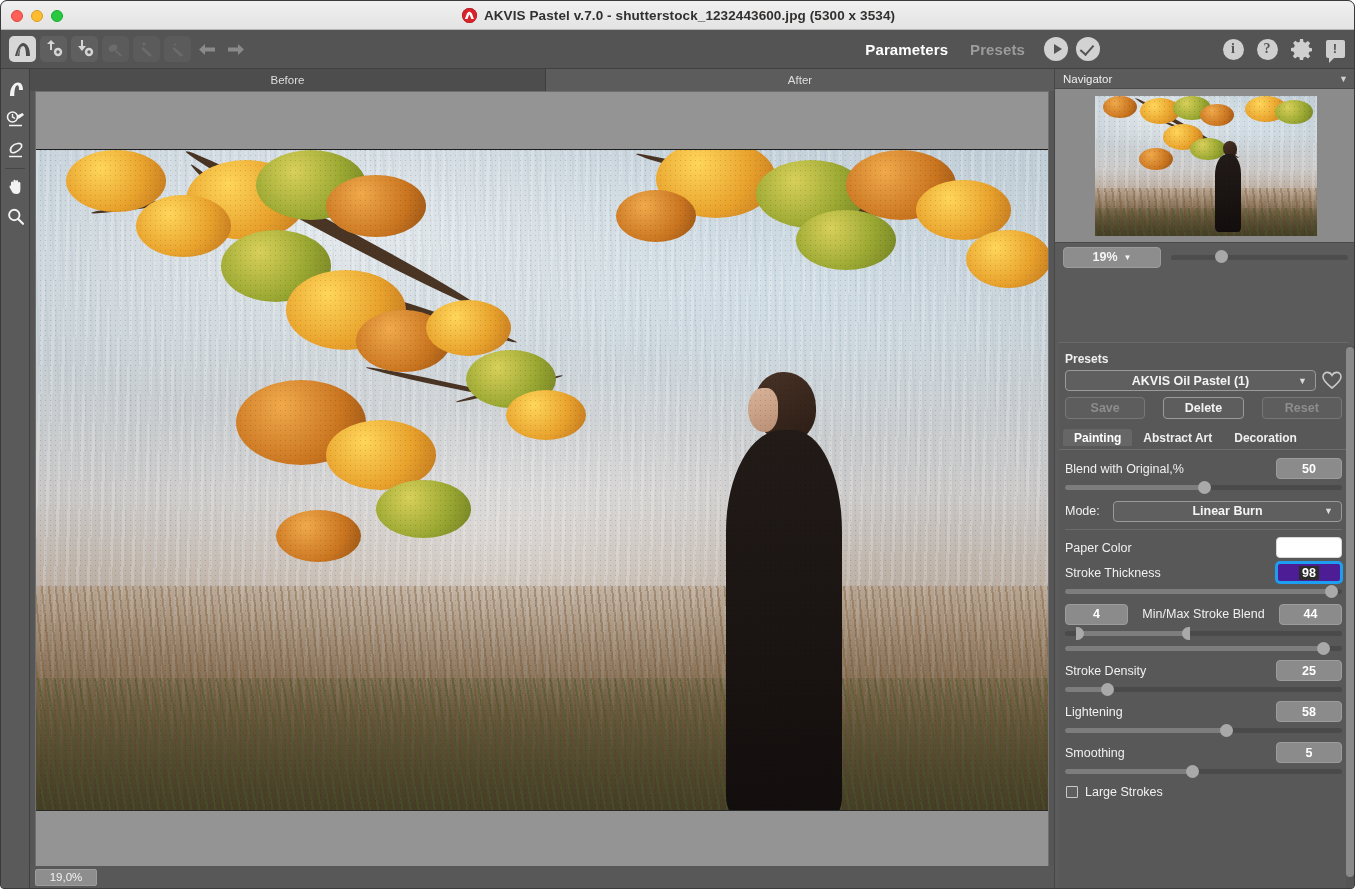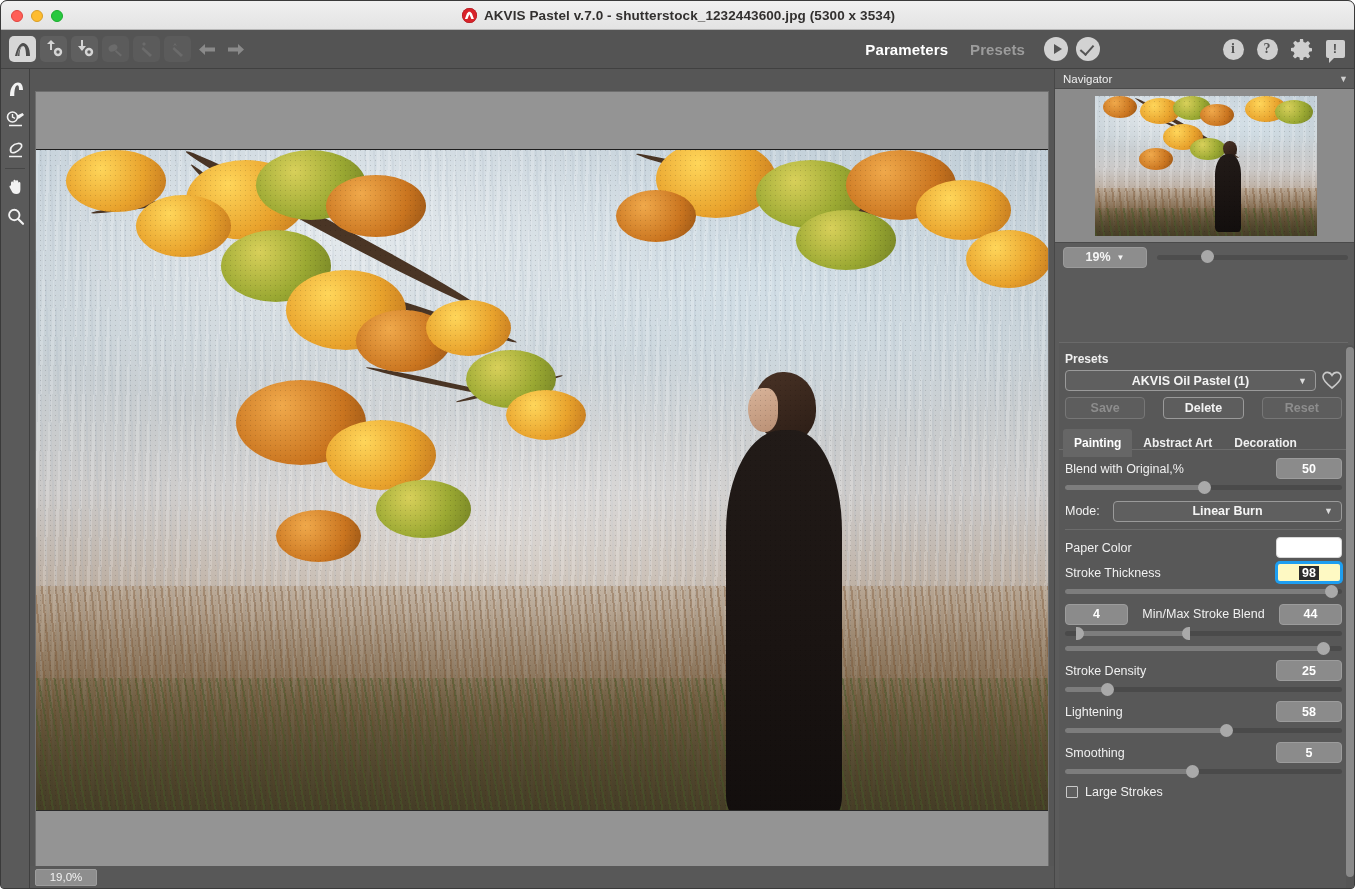--- a/index.html
+++ b/index.html
@@ -181,21 +181,21 @@
     border-bottom:1px solid #4a4a4a;
   }
   .nav-thumb {
     width:222px; height:140px; overflow:hidden; position:relative; background:#b9c4cc;
   }
   .zoomrow {
     height:28px; display:flex; align-items:center; padding:0 8px; gap:10px;
     background:#5b5b5b;
   }
   .zoomsel {
-    width:84px; height:21px; border-radius:4px; background:#8d8d8d;
+    width:98px; height:21px; border-radius:4px; background:#8d8d8d;
     border:1px solid #9b9b9b;
     display:flex; align-items:center; justify-content:center; gap:6px;
     font-size:12.5px; font-weight:bold; color:#f4f4f4;
   }
   .zoomsel .car { font-size:8px; }
   .zslider { flex:1; position:relative; height:6px; }
   .ztrack { position:absolute; left:0; top:1px; width:100%; height:5px; background:#4d4d4d; border-radius:3px; }
   .zknob { position:absolute; top:-4px; left:44px; width:13px; height:13px; border-radius:50%; background:#a8a8a8; }
   .presets-wrap {
     position:absolute; top:273px; left:4px; width:289px; height:548px;
@@ -220,36 +220,36 @@
     font-size:12.5px; font-weight:bold;
     display:flex; align-items:center; justify-content:center;
   }
   .pbtn.dis { color:#8d8d8d; border-color:#777; }
 
   .tabs {
     display:flex; margin-top:10px; padding-left:4px;
     border-bottom:1px solid #6d6d6d; height:21px;
   }
   .tabi {
-    height:28px; padding:0 11px; font-size:12px; font-weight:bold; color:#efefef;
+    height:17px; padding:0 11px; font-size:12px; font-weight:bold; color:#efefef;
     display:flex; align-items:center; border-radius:3px 3px 0 0;
   }
   .tabi.active { background:#666666; color:#ffffff; }
 
   .params { padding:6px 6px 0 6px; }
   .prow { display:flex; align-items:center; height:25px; }
   .plabel { font-size:12.5px; color:#f0f0f0; flex:1; }
   .pval {
     width:66px; height:21px; border-radius:4px;
     background:#8b8b8b; border:1px solid #9c9c9c;
     font-size:12.5px; font-weight:bold; color:#ffffff;
     display:flex; align-items:center; justify-content:center;
   }
   .pval.focus {
-    border:2px solid #1e9ef0; background:#fef9c3;
+    border:2px solid #1e9ef0; background:#4c1d95;
     box-shadow:0 0 0 1px #1e9ef0;
   }
   .pval.focus span { background:#2b2b2b; color:#ffffff; padding:0 3px; }
   .pval.swatch { background:#ffffff; border:1px solid #d8d8d8; }
   .pval.small { width:63px; }
 
   .slider { position:relative; height:11px; margin:1px 0 4px 0; }
   .strack { position:absolute; left:0; top:3px; width:100%; height:5px; background:#4a4a4a; border-radius:3px; }
   .sfill { position:absolute; left:0; top:3px; height:5px; background:#7d7d7d; border-radius:3px; }
   .sknob {
@@ -452,20 +452,24 @@
     </div>
     <div class="tool">
       <svg width="20" height="20" viewBox="0 0 20 20">
         <circle cx="8.3" cy="8" r="5.2" fill="none" stroke="#f2f2f2" stroke-width="1.9"></circle>
         <path d="M12.2 12 L17 16.8" stroke="#f2f2f2" stroke-width="2.2" stroke-linecap="round"></path>
       </svg>
     </div>
   </div>
 
   <div class="imgwrap">
+    <div class="ba-tabs">
+      <div class="ba-tab before">Before</div>
+      <div class="ba-tab after">After</div>
+    </div>
     <div class="canvas">
       <div class="artwork">
         <div class="sky"></div>
         <div class="streaks"></div>
         <div class="streaks2"></div>
         <div class="mist"></div>
         <div class="ground"></div>
         <div class="grass"></div>
 
         <div class="branch" style="left:150px; top:-5px; width:330px; height:13px; transform:rotate(28deg);"></div>

